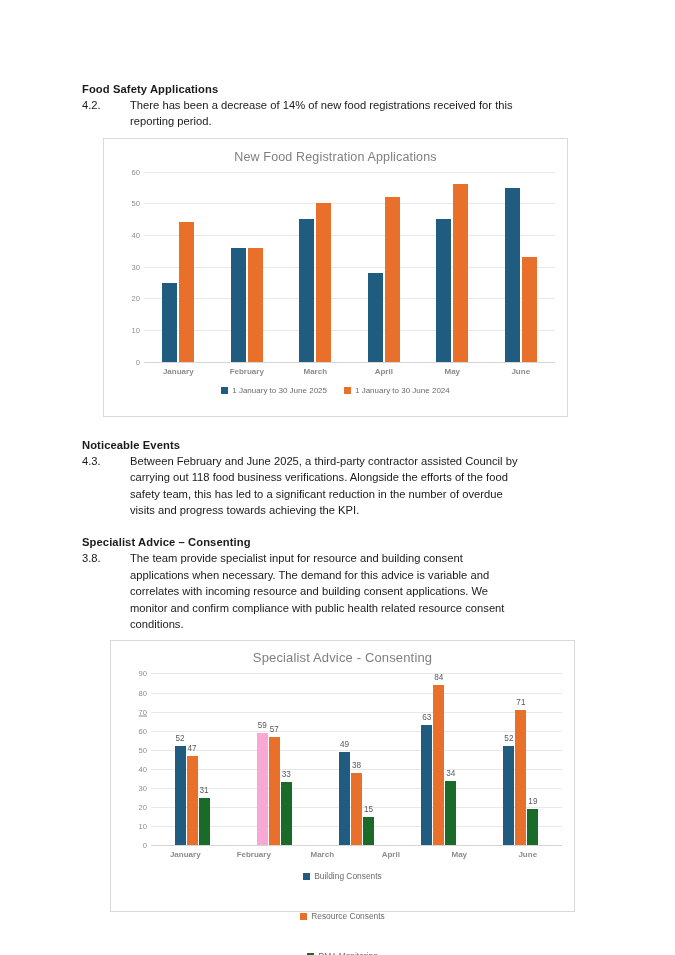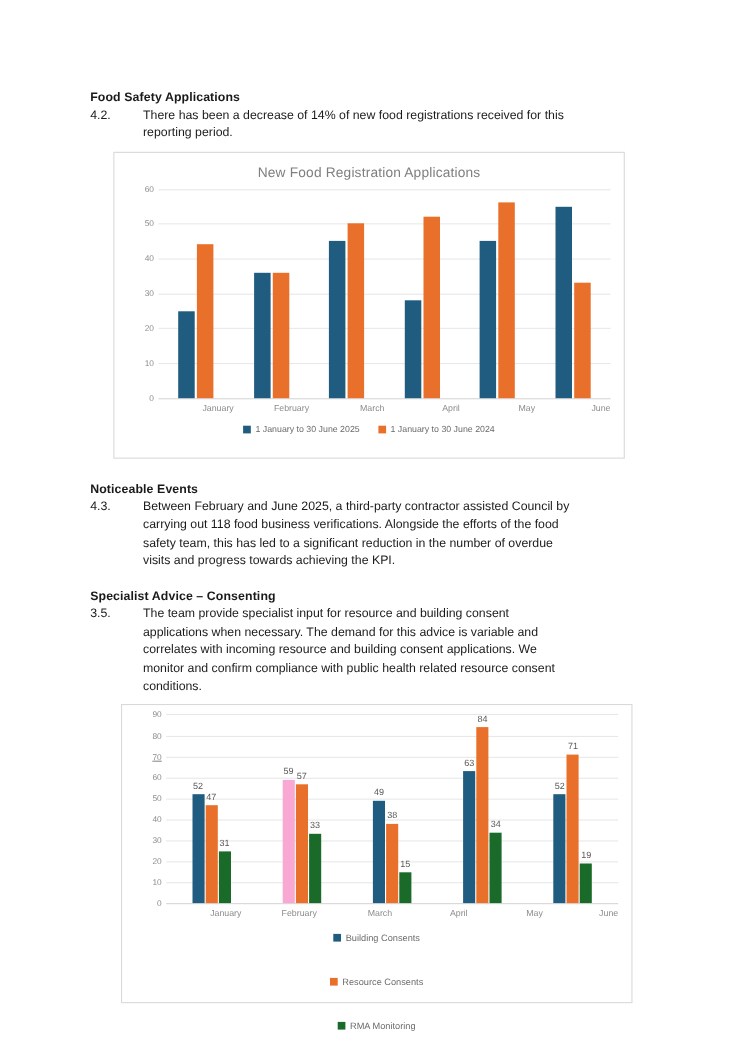--- a/index.html
+++ b/index.html
@@ -125,23 +125,24 @@
   #advice-plot-wrap .group { gap: 1px; }
 
   
   .xaxis {
     display: flex;
     margin-left: 40px;
     margin-right: 12px;
   }
   .xlabel {
     flex: 1 1 0;
-    text-align: right;
+    text-align: center;
     font-size: 8px;
     color: #8c8c8c;
+    font-weight: bold;
   }
   #chart-food-card .xaxis { margin-top: 5px; }
   #chart-advice-card .xaxis { margin-top: 5px; font-size: 8.4px; }
 
   
   .legend {
     display: flex;
     justify-content: center;
     align-items: center;
     gap: 17px;
@@ -238,26 +239,27 @@
     <p class="sec-head">Noticeable Events</p>
     <div class="para">
       <span class="para-num">4.3.</span>
       <span class="para-body">Between February and June 2025, a third-party contractor assisted Council by carrying out 118 food business verifications.  Alongside the efforts of the food safety team, this has led to a significant reduction in the number of overdue visits and progress towards achieving the KPI.</span>
     </div>
   </div>
 
   <div class="section" style="padding-top:17px;">
     <p class="sec-head">Specialist Advice – Consenting</p>
     <div class="para">
-      <span class="para-num">3.5.</span>
+      <span class="para-num">3.8.</span>
       <span class="para-body">The team provide specialist input for resource and building consent applications when necessary.  The demand for this advice is variable and correlates with incoming resource and building consent applications.  We monitor and confirm compliance with public health related resource consent conditions.</span>
     </div>
   </div>
 
   <div class="chart-card" id="chart-advice-card">
+    <div class="chart-title">Specialist Advice - Consenting</div>
     <div class="plot-wrap" id="advice-plot-wrap">
       <div class="yaxis">
           <span class="ytick" style="top: 100%;">0</span>
           <span class="ytick" style="top: 88.8889%;">10</span>
           <span class="ytick" style="top: 77.7778%;">20</span>
           <span class="ytick" style="top: 66.6667%;">30</span>
           <span class="ytick" style="top: 55.5556%;">40</span>
           <span class="ytick" style="top: 44.4444%;">50</span>
           <span class="ytick" style="top: 33.3333%;">60</span>
           <span class="ytick" style="top: 22.2222%; text-decoration: underline;">70</span>

